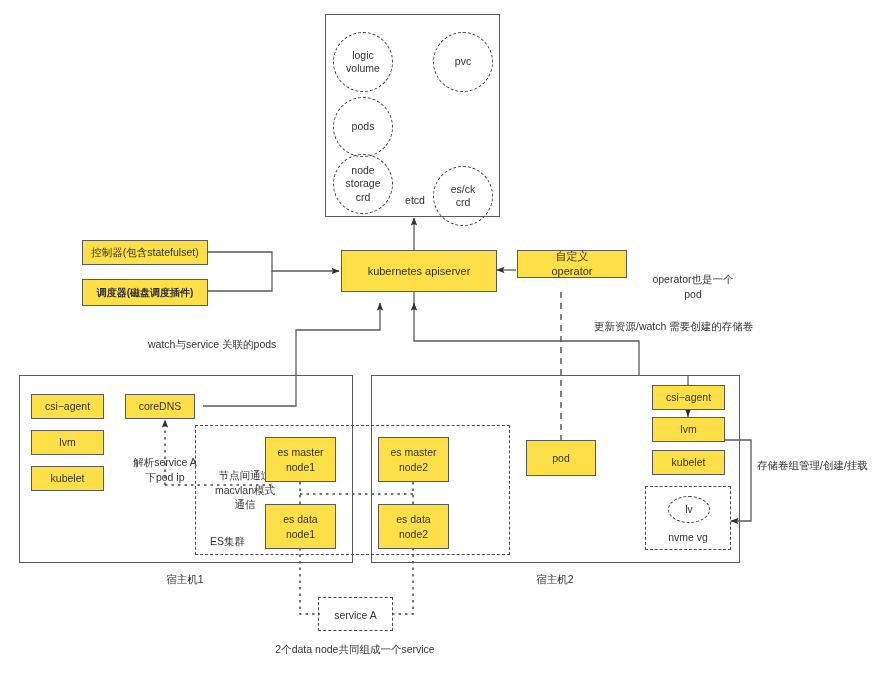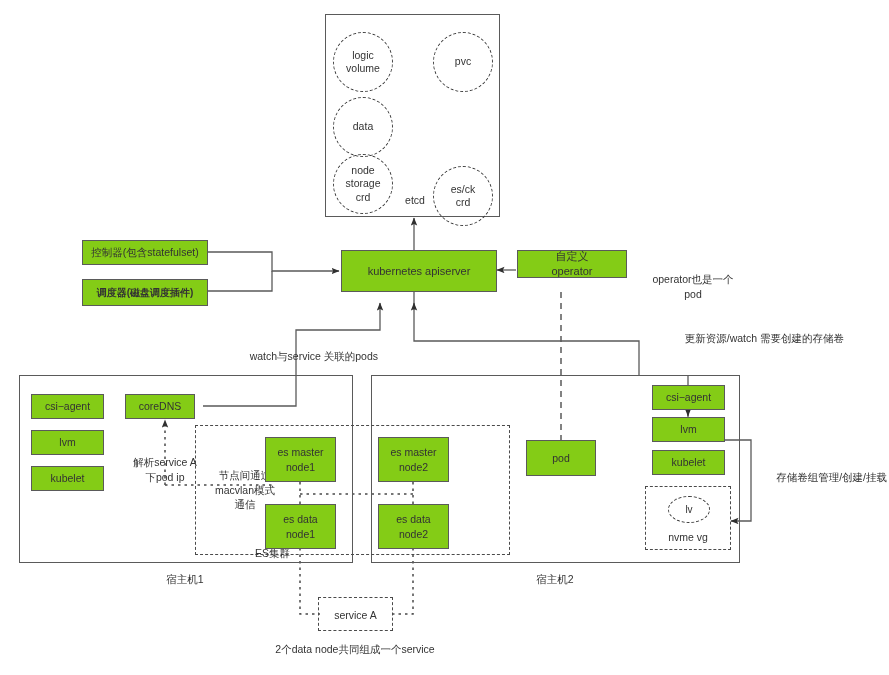--- a/index.html
+++ b/index.html
@@ -9,21 +9,21 @@
     color:#333333;
     overflow:hidden;
     position:relative;
   }
   #canvas{position:absolute;left:0;top:0;width:889px;height:675px;}
   svg.layer{position:absolute;left:0;top:0;width:889px;height:675px;overflow:visible;}
   .nodebox{
     position:absolute;
     box-sizing:border-box;
     border:1.3px solid #5a5a5a;
-    background:#84cc16;
+    background:#fde047;
     display:flex;align-items:center;justify-content:center;
     text-align:center;
     line-height:1.35;
     color:#333333;
     white-space:pre-line;
   }
   .dashbox{
     position:absolute;box-sizing:border-box;
     border:1.6px dashed #4a4a4a;
     background:transparent;
@@ -33,21 +33,21 @@
     border:1.3px solid #5a5a5a;
     background:transparent;
   }
   .lbl{
     position:absolute;
     color:#333333;
     text-align:center;
     white-space:pre-line;
     line-height:1.4;
   }
-  .lbl.left{text-align:right;margin-top:12px;}
+  .lbl.left{text-align:left;}
   .circ{
     position:absolute;box-sizing:border-box;
     border:1.7px dashed #3d3d3d;
     border-radius:50%;
     display:flex;align-items:center;justify-content:center;
     text-align:center;white-space:pre-line;line-height:1.25;
     color:#333333;
   }
   .ell{
     position:absolute;box-sizing:border-box;
@@ -110,21 +110,21 @@
 
       <path d="M413,548 L413,614 L393,614"></path>
     </g>
   </svg>
 
   <div class="plainbox" style="left:325px;top:14px;width:175px;height:203px;"></div>
 
   <div class="circ" style="left:333px;top:32px;width:60px;height:60px;font-size:10.5px;">logic
 volume</div>
   <div class="circ" style="left:433px;top:32px;width:60px;height:60px;font-size:10.5px;">pvc</div>
-  <div class="circ" style="left:333px;top:97px;width:60px;height:60px;font-size:10.5px;">data</div>
+  <div class="circ" style="left:333px;top:97px;width:60px;height:60px;font-size:10.5px;">pods</div>
   <div class="circ" style="left:333px;top:154px;width:60px;height:60px;font-size:10.5px;">node
 storage
 crd</div>
   <div class="circ" style="left:433px;top:166px;width:60px;height:60px;font-size:10.5px;">es/ck
 crd</div>
   <div class="lbl" style="left:393px;top:193px;width:44px;font-size:10.5px;">etcd</div>
 
   <div class="nodebox" style="left:82px;top:240px;width:126px;height:25px;font-size:10.5px;">控制器(包含statefulset)</div>
   <div class="nodebox" style="left:82px;top:279px;width:126px;height:27px;font-size:10px;font-weight:bold;">调度器(磁盘调度插件)</div>
 

